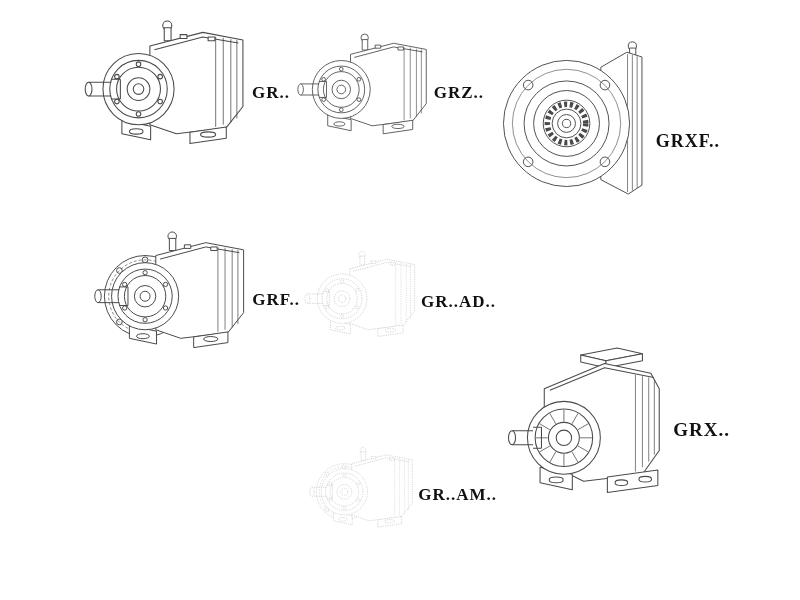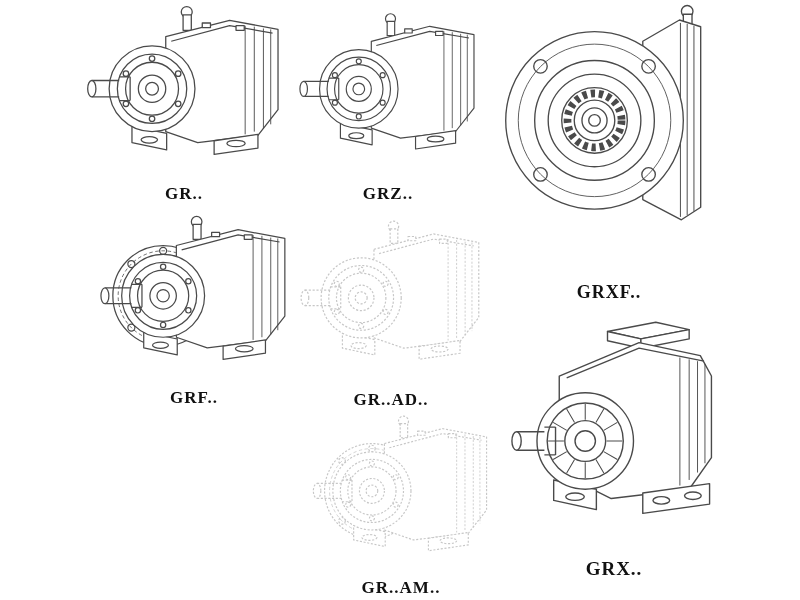--- a/index.html
+++ b/index.html
@@ -8,21 +8,21 @@
     background:#ffffff;
     font-family:"Liberation Serif", serif;
     position:relative;
     overflow:hidden;
   }
   .stage { position:absolute; inset:0; }
 
   figure.cell {
     position:absolute;
     display:flex;
-    flex-direction:column;
+    flex-direction:row;
     align-items:center;
     text-align:center;
   }
   .drawing {
     width:100%;
     color:#4a4a4a;
     display:block;
   }
   
   .ghost .drawing { color:#c7c7c7; stroke-dasharray:2.5 2; }
@@ -38,21 +38,21 @@
 
   #f-gr   { left:78px;  top:2px;   width:212px; }
   #f-gr   .drawing { height:178px; }
   #f-grz  { left:292px; top:2px;   width:192px; }
   #f-grz  .drawing { height:178px; }
   #f-grxf { left:498px; top:0px;   width:222px; }
   #f-grxf .drawing { height:262px; }
   #f-grxf figcaption { margin-top:20px; font-size:18px; }
   #f-grf  { left:88px;  top:212px; width:212px; }
   #f-grf  .drawing { height:172px; }
-  #f-grad { left:293px; top:214px; width:196px; }
+  #f-grad { left:300px; top:214px; width:196px; }
   #f-grad .drawing { height:172px; }
   #f-grff { left:84px;  top:410px; width:218px; }
   #f-grff .drawing { height:162px; }
   #f-gram { left:305px; top:412px; width:192px; }
   #f-gram .drawing { height:162px; }
   #f-grx  { left:498px; top:302px; width:232px; }
   #f-grx  .drawing { height:252px; }
   #f-grx  figcaption { font-size:19px; }
 </style>
 </head>

